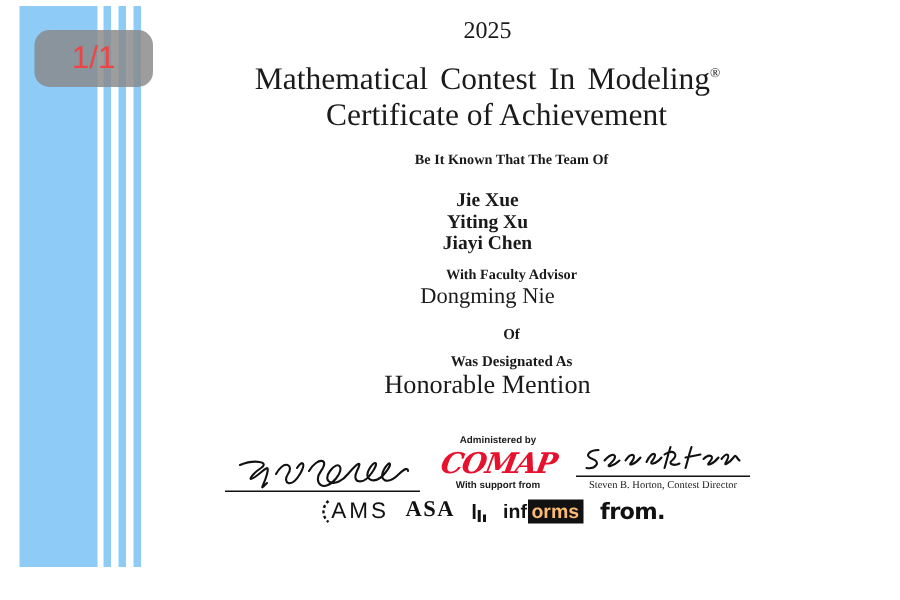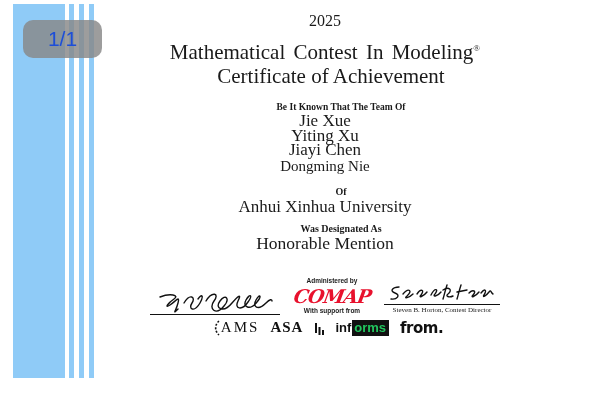--- a/index.html
+++ b/index.html
@@ -14,34 +14,34 @@
   .stripe-wide{left:13px;width:52px;}
   .stripe-1{left:69px;width:5px;}
   .stripe-2{left:79px;width:5px;}
   .stripe-3{left:89px;width:5px;}
   
   .badge{
     position:absolute;left:23px;top:20px;width:79px;height:38px;
     background:rgba(136,136,136,0.82);
     border-radius:10px;
     display:flex;align-items:center;justify-content:center;
-    color:#1d4ed8;font-family:"Liberation Sans",sans-serif;font-size:21px;
+    color:#ef4444;font-family:"Liberation Sans",sans-serif;font-size:21px;
   }
   
   .content{
     position:absolute;left:95px;top:0;width:460px;height:304px;
     text-align:center;
   }
   .year{margin-top:12px;font-size:16px;line-height:18px;}
   .title{margin-top:6px;font-size:21px;line-height:24px;word-spacing:3px;}
   .title .reg{font-size:9px;vertical-align:super;}
   .subtitle{font-size:21px;line-height:24px;padding-left:12px;}
   .small-label{font-family:"Liberation Serif",serif;font-weight:bold;font-size:9.5px;line-height:11px;padding-left:32px;}
   .team-label{margin-top:14px;}
-  .names{margin-top:1px;font-size:17px;line-height:14.5px;}
+  .names{margin-top:13px;font-size:13px;line-height:14.5px;font-weight:bold;}
   .advisor-label{margin-top:9px;}
   .advisor-name{font-size:15px;line-height:16px;}
   .of-label{margin-top:12px;font-size:10px;}
   .institution{font-size:17px;line-height:19px;}
   .designation-label{margin-top:7px;font-size:10px;}
   .designation{font-size:17.5px;line-height:19px;}
   
   .sig-row{
     margin-top:24px;
     display:flex;justify-content:center;align-items:flex-end;gap:22px;
@@ -60,24 +60,24 @@
     color:#E8112D;font-family:"DejaVu Serif",serif;font-style:italic;font-weight:bold;
     font-size:19px;line-height:20px;transform:skewX(-10deg);letter-spacing:-1px;
     margin:1px 0;
   }
   
   .logos{
     margin-top:4px;
     display:flex;justify-content:center;align-items:center;gap:11px;
   }
   .logo{display:inline-flex;align-items:center;color:#111;}
-  .logo-ams{font-family:Liberation Serif, serif;font-size:15px;letter-spacing:2px;}
+  .logo-ams{font-family:Liberation Sans, sans-serif;font-size:15px;letter-spacing:2px;}
   .logo-asa{font-family:"Liberation Serif",serif;font-weight:bold;font-size:15px;letter-spacing:1px;gap:12px;}
   .logo-informs{font-family:"Liberation Sans",sans-serif;font-weight:bold;font-size:13px;}
-  .informs-boxed{background:#111;color:#22c55e;padding:0 3px 1px 2px;margin-left:1px;}
+  .informs-boxed{background:#111;color:#fdba74;padding:0 3px 1px 2px;margin-left:1px;}
   .logo-maa{gap:3px;}
   .maa-icon-wrap{display:flex;flex-direction:column;align-items:center;}
   .maa-sub{font-family:"Liberation Sans",sans-serif;font-size:3px;line-height:3px;color:#111;white-space:nowrap;}
   .maa-text{font-family:"Liberation Sans",sans-serif;font-weight:bold;font-size:16px;letter-spacing:0.5px;}
   .logo-siam{font-family:"DejaVu Sans",sans-serif;font-weight:bold;font-size:15px;letter-spacing:-0.5px;}
 </style>
 </head>
 <body>
 
 <div class="stripe stripe-wide"></div>
@@ -94,24 +94,24 @@
   <div class="title"><span>Mathematical Contest In Modeling</span><span class="reg">®</span></div>
   <div class="subtitle">Certificate of Achievement</div>
 
   <div class="small-label team-label">Be It Known That The Team Of</div>
   <div class="names">
     <div>Jie Xue</div>
     <div>Yiting Xu</div>
     <div>Jiayi Chen</div>
   </div>
 
+  <div class="small-label advisor-label">With Faculty Advisor</div>
   <div class="advisor-name">Dongming Nie</div>
 
   <div class="small-label of-label">Of</div>
-  <div class="institution">Anhui Xinhua University</div>
 
   <div class="small-label designation-label">Was Designated As</div>
   <div class="designation">Honorable Mention</div>
 
   <div class="sig-row">
     <div class="sig-col sig-left">
       <svg class="sig-script" width="122" height="28" viewBox="0 0 122 28">
         <path d="M6,8 C16,4 26,6 20,10 C14,14 10,20 16,16 C22,12 26,6 24,14 C22,22 18,26 24,20 M30,14 C36,4 42,8 38,14 C34,20 40,24 46,14 C50,7 48,4 44,10 M52,12 C58,2 66,4 60,12 C54,20 62,27 70,17 C76,10 72,4 66,12 C60,20 70,24 78,14 C84,7 88,4 84,12 C80,20 88,22 94,13 C99,6 96,4 92,11 C88,18 96,22 103,13 C108,7 106,4 102,11 C98,18 104,22 112,14 C116,10 118,10 118,12" fill="none" stroke="#111" stroke-width="1.4" stroke-linecap="round"></path>
       </svg>
       <div class="sig-line"></div>

